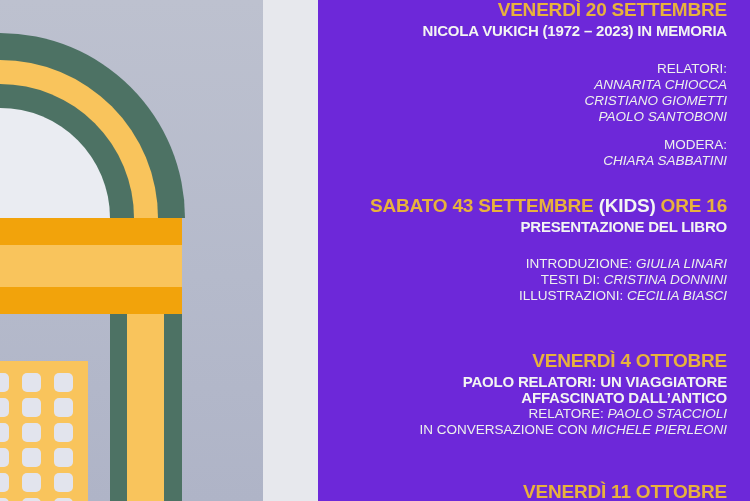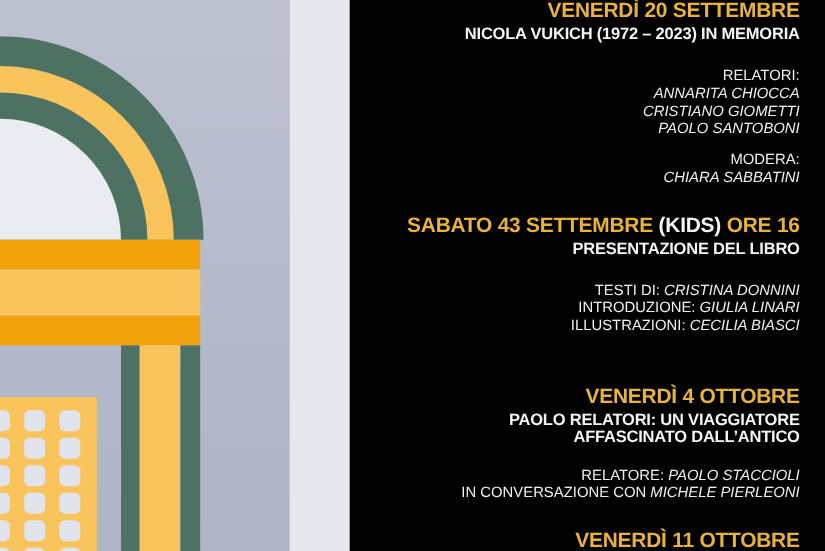--- a/index.html
+++ b/index.html
@@ -37,38 +37,38 @@
     position:absolute;overflow:hidden;}
   .grille .dots{position:absolute;left:6px;top:12px;display:grid;
     grid-template-columns:repeat(3,19px);grid-auto-rows:19px;
     column-gap:13px;row-gap:6px;}
   .grille .dot{position:static;width:19px;height:19px;border-radius:5px;background:#E2E4ED;}
 
   .wedge{left:318px;top:0;width:28px;height:72px;background:#F9C45C;
     clip-path:polygon(0 0,100% 0,0 100%);}
 
   
-  .events{left:318px;top:0;width:432px;height:501px;background:#000000;}
+  .events{left:318px;top:0;width:432px;height:501px;background:#6d28d9;}
   .sec{left:0;right:23px;text-align:right;}
   .sec-1{top:-1px;} .sec-2{top:195px;} .sec-3{top:350px;} .sec-4{top:481px;text-align:right;}
 
   .title{position:static;display:block;
     font-weight:700;font-size:19px;line-height:21px;letter-spacing:-0.2px;
     color:#E8B23C;}
   .title .wht{position:static;color:#F3F5F2;}
   .title .yel{position:static;}
 
   .sub{position:static;display:block;margin-top:3px;
     font-weight:700;font-size:15px;line-height:16px;letter-spacing:-0.2px;
     color:#F3F5F2;margin-left:32px;}
   .sub + .sub{margin-top:0;}
 
   .details{position:static;display:block;
     font-size:13.5px;line-height:16px;color:#EDF1EC;}
-  .dt-1{margin-top:22px;} .dt-2{margin-top:21px;} .dt-3{margin-top:18px;text-align:right;}
+  .dt-1{margin-top:22px;} .dt-2{margin-top:21px;} .dt-3{text-align:right;}
   .grp + .grp{margin-top:12px;}
   .grp,.dline{position:static;display:block;}
   .dline span{position:static;}
   .dname{font-style:italic;}
 </style>
 </head>
 <body>
 
 <div class="poster">
 
@@ -134,22 +134,22 @@
           <span class="dline"><span class="dlabel"></span><span class="dname">CHIARA SABBATINI</span></span>
         </span>
       </span>
     </div>
 
     <div class="sec sec-2">
       <span class="title"><span class="yel">SABATO 43 SETTEMBRE </span><span class="wht">(KIDS) </span><span class="yel">ORE 16</span></span>
       <span class="sub">PRESENTAZIONE DEL LIBRO</span>
       <span class="details dt-2">
         <span class="grp">
+          <span class="dline"><span class="dlabel">INTRODUZIONE: </span><span class="dname">GIULIA LINARI</span></span>
           <span class="dline"><span class="dlabel">TESTI DI: </span><span class="dname">CRISTINA DONNINI</span></span>
-          <span class="dline"><span class="dlabel">INTRODUZIONE: </span><span class="dname">GIULIA LINARI</span></span>
           <span class="dline"><span class="dlabel">ILLUSTRAZIONI: </span><span class="dname">CECILIA BIASCI</span></span>
         </span>
       </span>
     </div>
 
     <div class="sec sec-3">
       <span class="title"><span class="yel">VENERDÌ 4 OTTOBRE</span><span class="wht"></span><span class="yel"></span></span>
       <span class="sub">PAOLO RELATORI: UN VIAGGIATORE</span>
       <span class="sub">AFFASCINATO DALL’ANTICO</span>
       <span class="details dt-3">

